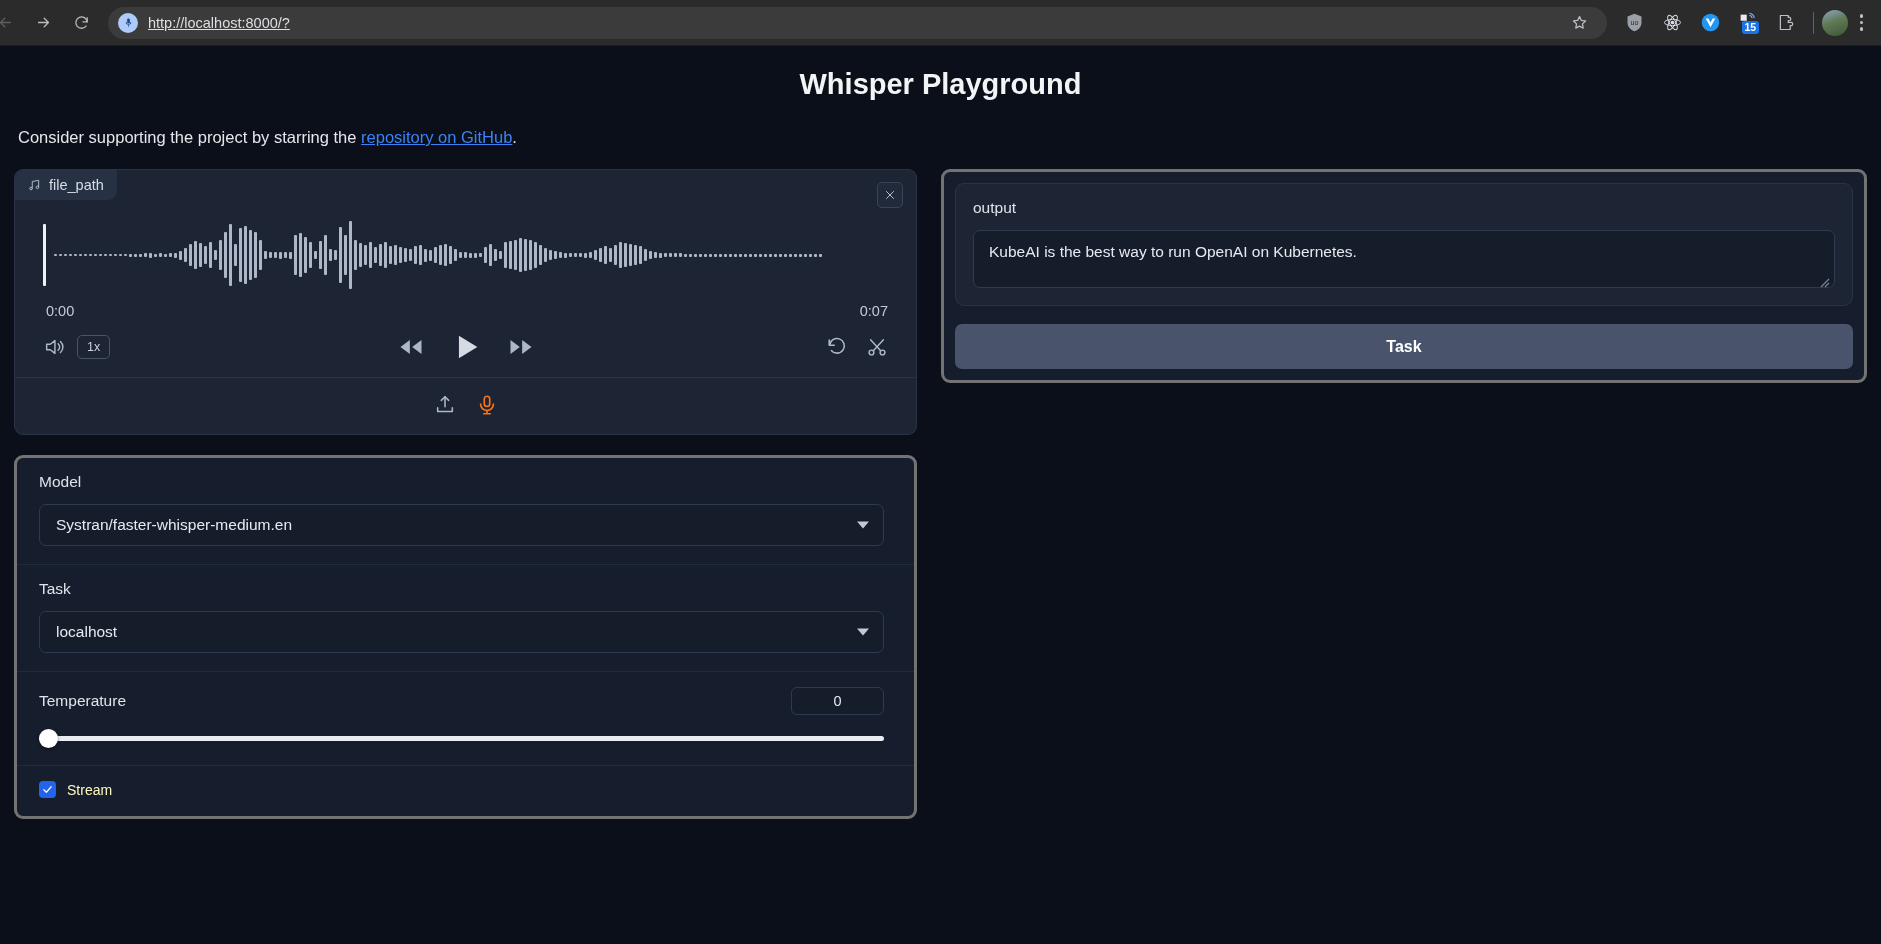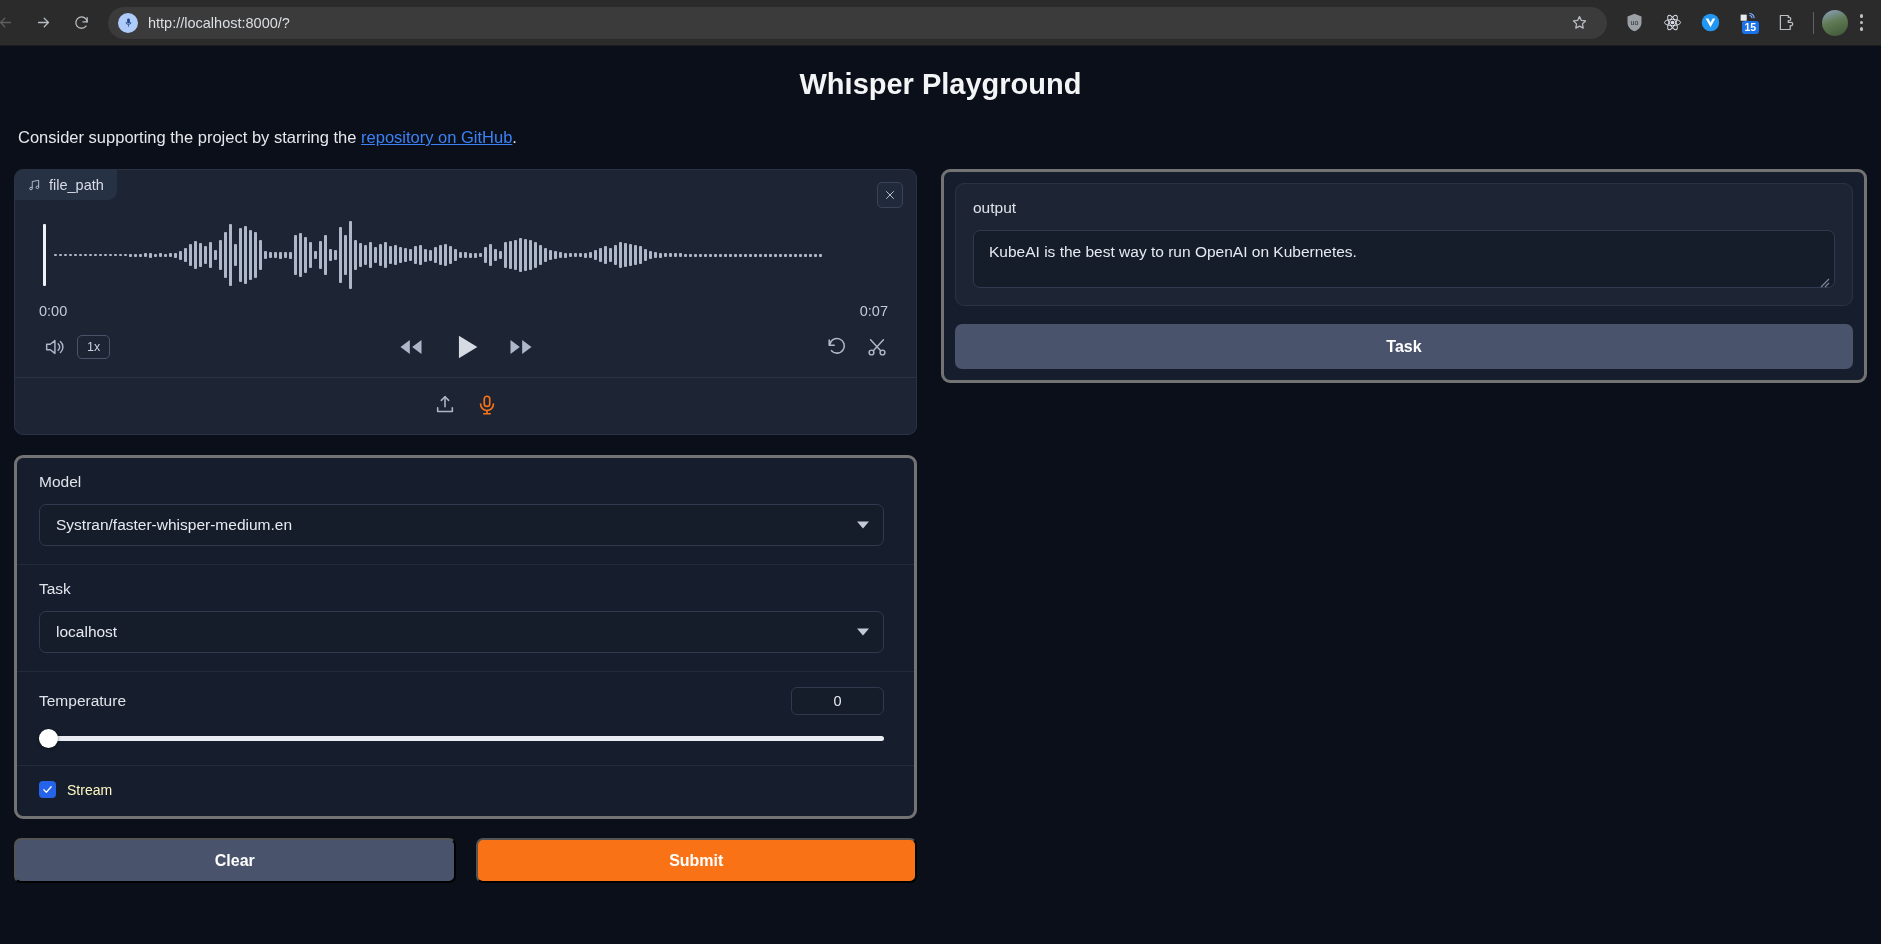--- a/index.html
+++ b/index.html
@@ -49,20 +49,21 @@
     flex: none;
     margin-right: 10px;
   }
   .favicon svg { width: 11px; height: 11px; fill: #1a4587; }
   .url-text {
     color: #dcdfe3;
     font-size: 14.5px;
     white-space: nowrap;
     overflow: hidden;
     text-overflow: ellipsis;
+    text-decoration: underline;
   }
   .star-btn { margin-left: auto; }
   .ext-icons { display: flex; align-items: center; gap: 14px; padding: 0 6px; flex: none; }
   .ext-icon { width: 24px; height: 24px; position: relative; display: flex; align-items: center; justify-content: center; }
   .ext-icon svg { width: 21px; height: 21px; }
   .badge-15 {
     position: absolute;
     left: 5px; top: 10px;
     background: #1a73e8;
     color: #fff;
@@ -158,21 +159,21 @@
     align-items: center;
     gap: 2px;
     overflow: hidden;
   }
   .wave-bar { width: 3px; background: #aeb7c7; border-radius: 1px; flex: none; }
   .playhead { width: 3px; height: 62px; background: #eef1f6; border-radius: 1px; flex: none; margin-right: 6px; }
 
   .time-row {
     display: flex; justify-content: space-between;
     color: #c3cad6; font-size: 14.5px;
-    padding: 10px 28px 0 24px;
+    padding: 10px 28px 0 31px;
   }
 
   .controls-row {
     display: flex;
     align-items: center;
     padding: 16px 28px 18px 28px;
     position: relative;
   }
   .ctrl-left { display: flex; align-items: center; gap: 12px; }
   .speed-chip {
@@ -688,24 +689,20 @@
             <span class="checkbox">
               <svg viewBox="0 0 24 24">
                   <path d="M4 12.5l5.5 5.5L20 6" stroke-linecap="round" stroke-linejoin="round"></path>
                 </svg>
             </span>
             <span class="check-label">Stream</span>
           </label>
         </div>
       </div>
 
-      <div class="btn-row">
-        <button class="btn btn-clear">Clear</button>
-        <button class="btn btn-submit">Submit</button>
-      </div>
     </div>
 
     <div class="col-right">
       <div class="panel out-panel">
         <div class="out-inner">
           <div class="out-label">output</div>
           <div class="out-textarea">
             <span>KubeAI is the best way to run OpenAI on Kubernetes.</span>
             <span class="resize-grip">
               <svg viewBox="0 0 10 10">

